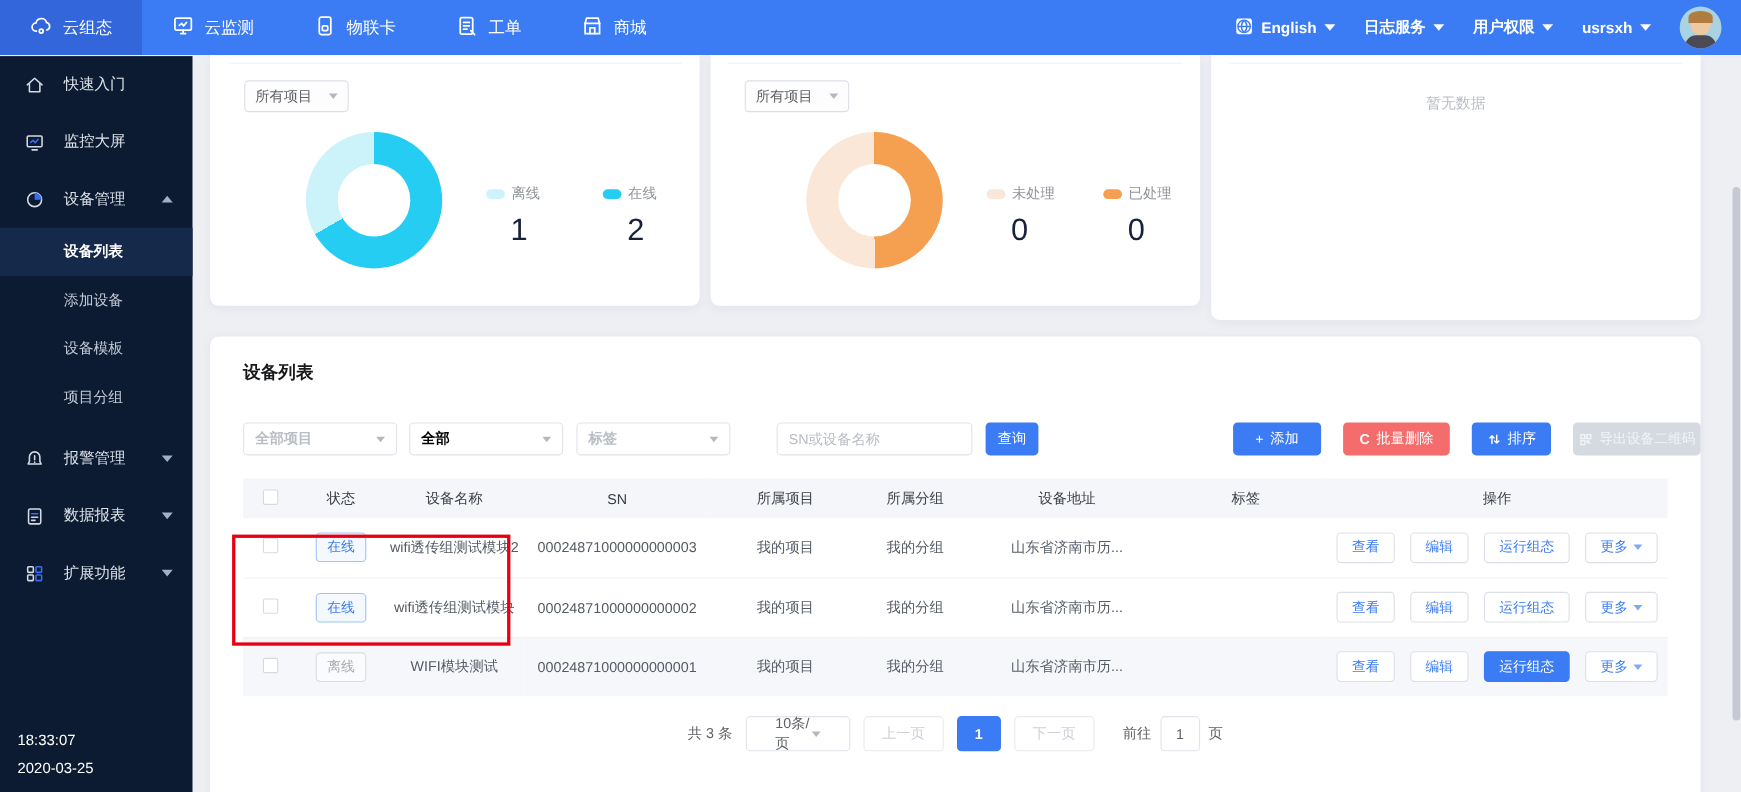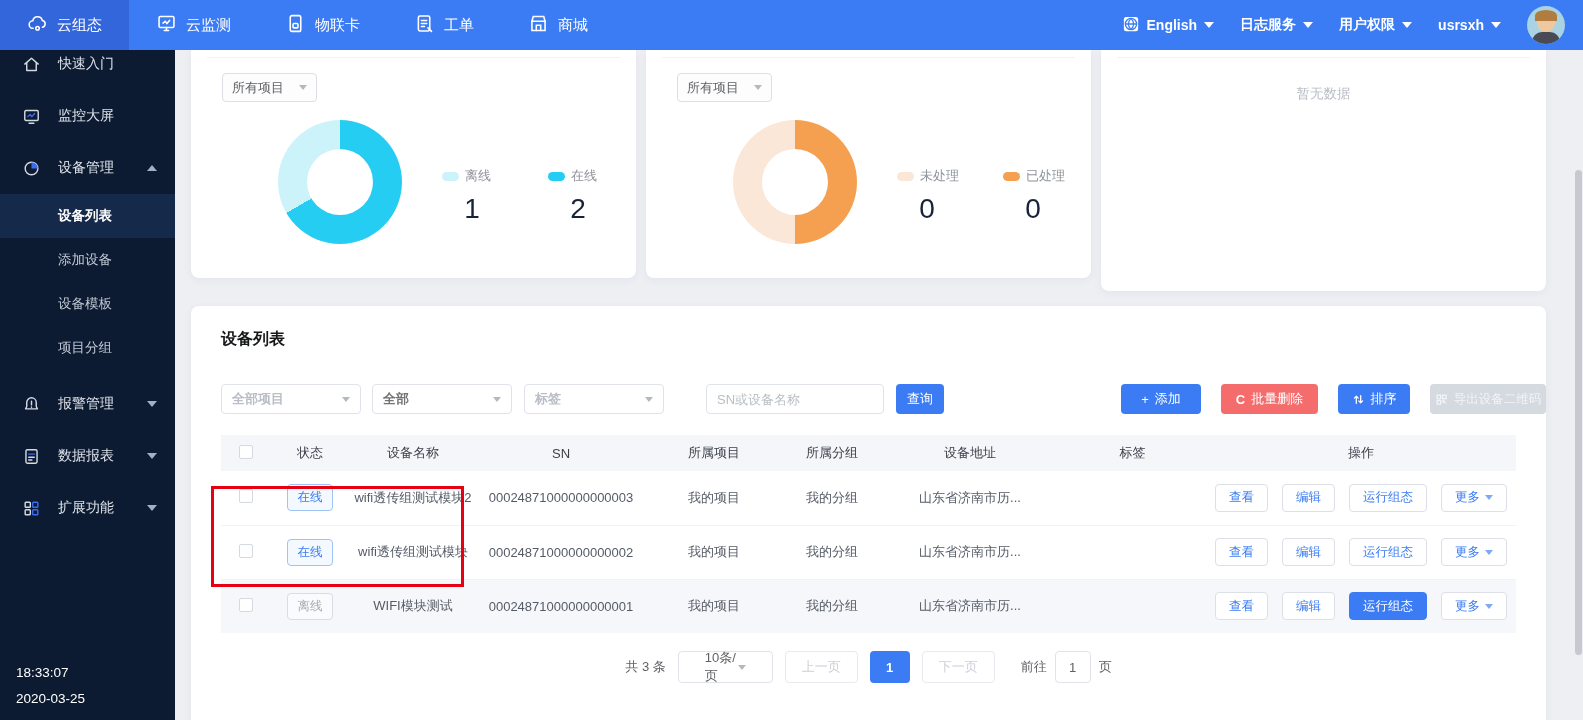--- a/index.html
+++ b/index.html
@@ -17,21 +17,21 @@
   .topnav-item svg { width:21px; height:21px; }
   .topbar-right { margin-left:auto; display:flex; align-items:center; gap:26px; padding-right:18px; color:#fff; font-size:14px; font-weight:bold; }
   .tb-group { display:flex; align-items:center; gap:7px; cursor:pointer; }
   .caret-down-w { width:0; height:0; border-left:5px solid transparent; border-right:5px solid transparent; border-top:6px solid #fff; }
   .avatar { width:38px; height:38px; border-radius:50%; background:#a9d3e2; position:relative; overflow:hidden; }
   .avatar .head { position:absolute; left:10px; top:7px; width:18px; height:19px; border-radius:48%; background:#f0c8a0; }
   .avatar .hair { position:absolute; left:8px; top:4px; width:22px; height:11px; border-radius:50% 50% 0 0; background:#b07c3f; }
   .avatar .body { position:absolute; left:5px; top:26px; width:28px; height:14px; border-radius:10px 10px 0 0; background:#4a4a55; }
 
   
-  .sidebar { position:absolute; left:0; top:38px; bottom:0; width:175px; background:#0c1b31; z-index:20; }
+  .sidebar { position:absolute; left:0; top:51px; bottom:0; width:175px; background:#0c1b31; z-index:20; }
   .side-item { height:52px; display:flex; align-items:center; padding:0 18px 0 22px; color:#dde2ea; font-size:14px; gap:17px; cursor:pointer; }
   .side-item svg { width:19px; height:19px; flex:none; }
   .side-item .grow { flex:1; }
   .caret-up-s { width:0; height:0; border-left:5px solid transparent; border-right:5px solid transparent; border-bottom:6px solid #9fb0c8; }
   .caret-down-s { width:0; height:0; border-left:5px solid transparent; border-right:5px solid transparent; border-top:6px solid #9fb0c8; }
   .side-sub { }
   .side-sub-item { height:44px; display:flex; align-items:center; padding-left:58px; color:#c2c9d6; font-size:13.5px; cursor:pointer; }
   .side-sub-item.active { background:#15294a; color:#fff; font-weight:bold; }
   .side-clock { position:absolute; left:16px; bottom:8px; color:#fff; font-size:13.5px; line-height:26px; }
 
@@ -54,21 +54,21 @@
   .legend-label { color:#8f939b; font-size:13px; }
   .legend-value { font-size:28px; color:#18233a; text-align:center; margin-top:8px; width:60px; }
   .empty-text { text-align:center; margin-top:27px; color:#b9bdc5; font-size:13.5px; }
 
   
   .list-card { background:#fff; border-radius:8px; box-shadow:0 2px 10px rgba(20,40,90,.05); margin:15px 37px 0 16px; width:1355px; height:440px; position:relative; padding:0 30px; }
   .list-title { padding-top:23px; font-size:16px; font-weight:bold; color:#17181a; }
   .filter-row { position:relative; margin-top:34px; height:30px; }
   .f-select { position:absolute; top:0; height:30px; width:140px; border:1px solid #e0e3e9; border-radius:4px; background:#fff; display:flex; align-items:center; padding:0 10px; font-size:13px; cursor:pointer; }
   .f-select .grow { flex:1;font-weight:bold; }
-  .ph { color:#b9bdc5; } .val { color:#737373; }
+  .ph { color:#b9bdc5; } .val { color:#000000; }
   .f-input { position:absolute; top:0; left:485px; width:178px; height:30px; border:1px solid #e0e3e9; border-radius:4px; padding:0 10px; font-size:13px; color:#595f6b; font-family:inherit; }
   .f-input::placeholder { color:#b9bdc5; }
   .btn { border:none; border-radius:4px; height:30px; font-size:13px; cursor:pointer; display:inline-flex; align-items:center; justify-content:center; gap:6px; font-family:inherit; }
   .btn-primary { background:#3b7cf4; color:#fff; }
   .btn-danger { background:#f56c6c; color:#fff; }
   .btn-disabled { background:#d5d9e0; color:#f2f4f7; cursor:default; }
   .search-btn { position:absolute; left:675px; top:0; width:48px; }
   .act-add { position:absolute; left:900px; top:0; width:80px; }
   .act-del { position:absolute; left:1000px; top:0; width:97px; }
   .act-sort { position:absolute; left:1117px; top:0; width:72px; }

